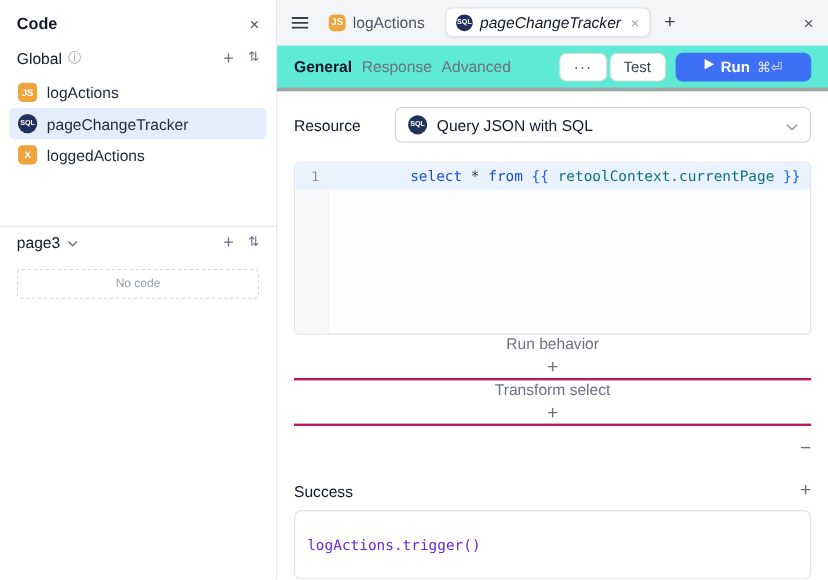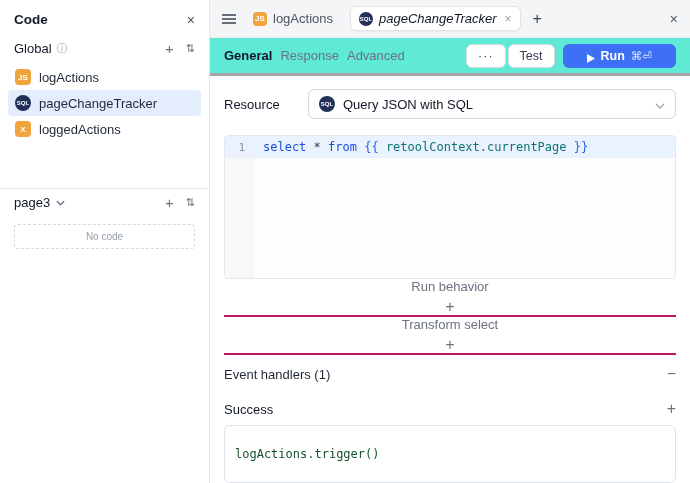--- a/index.html
+++ b/index.html
@@ -1,21 +1,21 @@
 <!DOCTYPE html>
 <html><head>
 <meta charset="utf-8">
 <style>
   * { box-sizing: border-box; }
   html,body { margin:0; padding:0; background:#fff; }
   body { font-family:"Liberation Sans", sans-serif; color:#1f2937; }
   .app { width:690px; height:483px; display:flex; overflow:hidden; background:#fff; font-size:13px; }
 
   
-  .sidebar { width:210px; flex:none; border-right:1px solid #e5e7eb; display:flex; flex-direction:column; }
+  .sidebar { width:231px; flex:none; border-right:1px solid #e5e7eb; display:flex; flex-direction:column; }
   .sb-header { display:flex; align-items:center; justify-content:space-between; padding:12px 14px 8px 14px; }
   .sb-title { font-weight:700; font-size:13.5px; color:#111827; }
   .x-btn { color:#4b5563; font-size:14px; cursor:pointer; line-height:1; }
   .sb-sec { display:flex; align-items:center; padding:6px 14px; }
   .sb-sec-label { color:#111827; font-size:13px; }
   .info { color:#9ca3af; font-size:11px; margin-left:5px; }
   .grow { flex:1; }
   .ghost-btn { color:#6b7280; margin-left:12px; cursor:pointer; line-height:1; }
   .plus { font-size:15px; }
   .sort { font-size:11px; }
@@ -40,46 +40,46 @@
   .tab.active .tab-label { font-style:italic; font-weight:500; }
   .tab-close { color:#9ca3af; font-size:12px; margin-left:2px; }
   .newtab { color:#374151; font-size:16px; cursor:pointer; padding:0 4px; }
   .topclose { color:#4b5563; font-size:14px; cursor:pointer; }
 
   .toolbar { height:38px; flex:none; background:#5eead4; border-bottom:3px solid #a3a3a3; display:flex; align-items:center; padding:0 14px; gap:8px; }
   .tb-tab { color:#6b7280; cursor:pointer; }
   .tb-tab.active { color:#111827; font-weight:700; }
   .pill { border:1px solid #d7dade; border-radius:6px; padding:4px 11px; color:#374151; font-size:12.5px; background:#fff; cursor:pointer; }
   .more { letter-spacing:1px; margin-right:-6px; }
-  .run { background:#3d70f5; border:none; color:#fff; display:flex; align-items:flex-end; gap:6px; padding:5px 24px; border-radius:6px; font-size:12.5px; font-weight:600; cursor:pointer; }
+  .run { background:#3d70f5; border:none; color:#fff; display:flex; align-items:flex-start; gap:6px; padding:5px 24px; border-radius:6px; font-size:12.5px; font-weight:600; cursor:pointer; }
   .run .shortcut { opacity:0.85; font-weight:400; font-size:11.5px; }
 
   .content { padding:13px 14px 0 14px; flex:1; min-height:0; display:flex; flex-direction:column; }
   .resource-row { display:flex; align-items:center; gap:26px; }
   .resource-label { width:58px; flex:none; color:#111827; }
   .select { flex:1; display:flex; align-items:center; gap:8px; border:1px solid #d4d7dc; border-radius:6px; padding:6px 10px; background:#fff; cursor:pointer; }
   .select-value { color:#111827; }
 
   .editor { margin-top:16px; border:1px solid #e4e6ea; border-radius:4px; height:168px; display:flex; overflow:hidden; background:#fdfdfd; }
   .gutter { width:28px; flex:none; background:#f7f8fa; border-right:1px solid #eef0f2; }
   .gutter-num { background:#e9f2fd; color:#8a94a3; font-family:"DejaVu Sans Mono", monospace; font-size:11px; text-align:right; padding:5px 7px 4px 0; }
-  .code-area { flex:1; font-family:"DejaVu Sans Mono", monospace; font-size:12px; }
+  .code-area { flex:1; font-family:"DejaVu Sans Mono", monospace; font-size:12px;text-align:right; }
   .code-line { background:#e9f2fd; padding:4px 8px 4px 10px; white-space:nowrap; }
   .tok-kw { color:#1d4ed8; }
   .tok-op { color:#334155; }
   .tok-brace { color:#2563eb; }
   .tok-expr { color:#0d7377; }
 
   .section-row { display:flex; align-items:center; height:38px; flex:none; color:#6b7280; cursor:pointer; }
   .section-row.b { border-bottom:2px solid #be185d;flex-direction:column; }
   .section-row.dark { color:#1f2937; }
   .sec-action { color:#6b7280; font-size:16px; line-height:1; }
 
   .success-row { display:flex; align-items:center; height:32px; flex:none; color:#111827; }
-  .handler-box { border:1px solid #dfe2e7; border-radius:6px; padding:21px 10px; font-family:"DejaVu Sans Mono", monospace; font-size:12px; color:#14532d; background:#fff; cursor:text; }
+  .handler-box { border:1px solid #dfe2e7; border-radius:6px; padding:21px 10px; font-family:"DejaVu Sans Mono", monospace; font-size:12px; color:#6d28d9; background:#fff; cursor:text; }
 </style>
 </head>
 <body>
 
 <div class="app">
 
   <aside class="sidebar">
     <div class="sb-header">
       <span class="sb-title">Code</span>
       <span class="x-btn">×</span>
@@ -197,21 +197,20 @@
         <span class="sec-action">+</span>
       </div>
 
       <div class="section-row b">
         <span>Transform select</span>
         <span class="grow"></span>
         <span class="sec-action">+</span>
       </div>
 
       <div class="section-row dark">
-        <span>Event handlers (1)</span>
         <span class="grow"></span>
         <span class="sec-action">−</span>
       </div>
 
       <div class="success-row">
         <span>Success</span>
         <span class="grow"></span>
         <span class="sec-action">+</span>
       </div>
 

